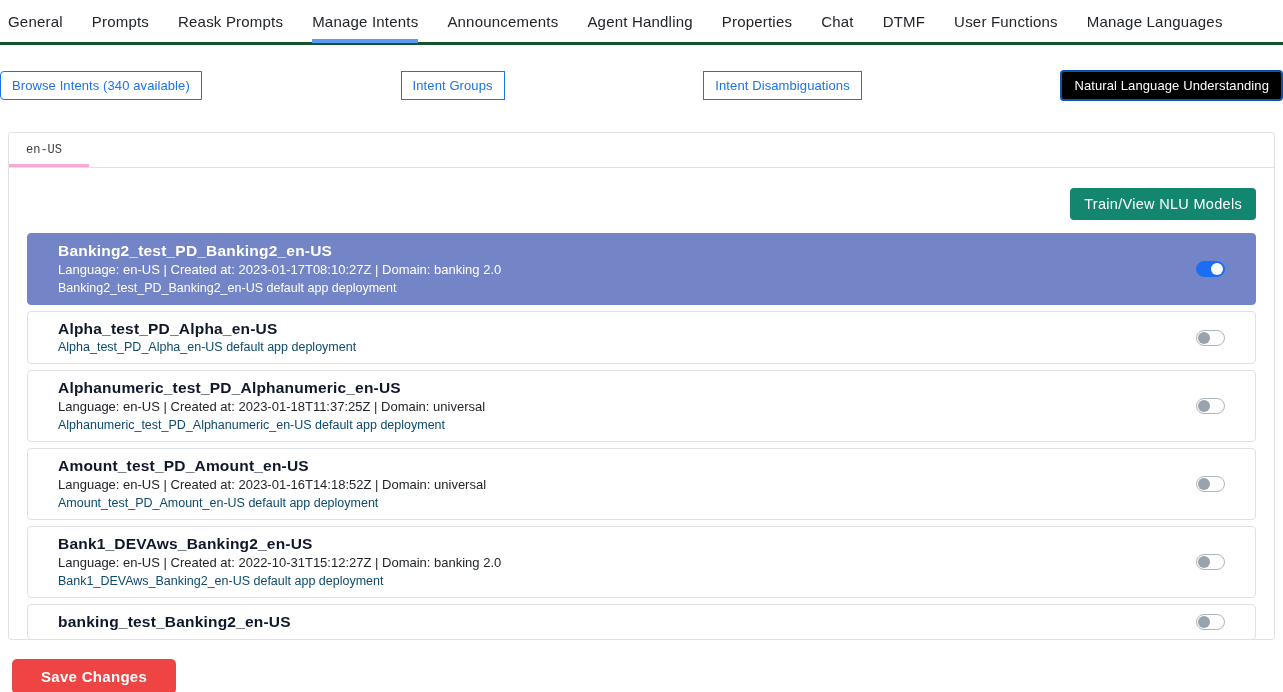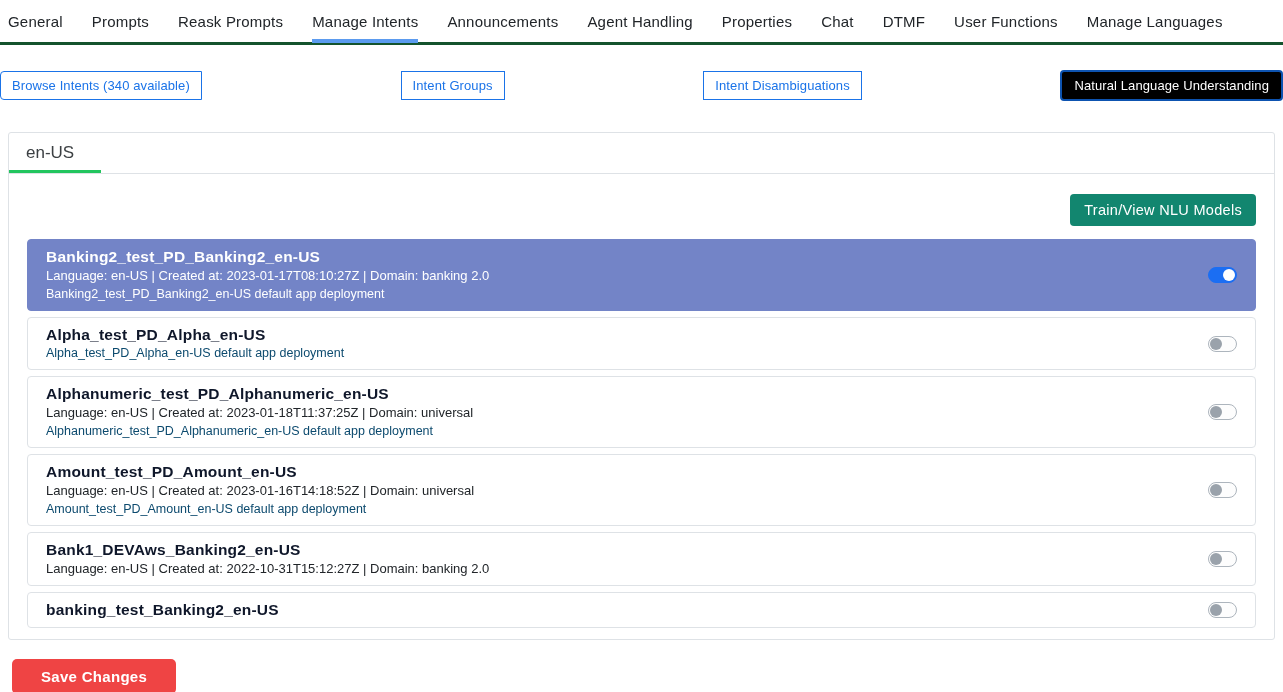--- a/index.html
+++ b/index.html
@@ -19,30 +19,30 @@
     padding:6px 11px; margin-left:-1px; cursor:pointer; white-space:nowrap;
     font-family:inherit; letter-spacing:.1px; }
   .subnav .sub-btn:first-child { border-radius:4px 0 0 4px; margin-left:0; }
   .subnav .sub-btn.active { background:#000000; color:#fff; border:2px solid #0d53b0;
     border-radius:4px; padding:6px 12px; margin-left:-1px; position:relative; z-index:2; }
 
   
   .panel { margin:31px 8px 0 8px; height:508px; border:1px solid #dee2e6; border-radius:3px;
     background:#fff; overflow:hidden; }
   .tabstrip { border-bottom:1px solid #dee2e6; }
-  .lang-tab { display:inline-block; font-size:17px; color:#3c4043; padding:10px 27px 7px 17px;
-    border-bottom:3px solid #22c55e; cursor:pointer; }
+  .lang-tab { display:inline-block; font-size:12px; color:#3c4043; padding:10px 27px 7px 17px;
+    border-bottom:3px solid #f9a8d4; cursor:pointer;font-family:Liberation Mono, monospace; }
   .panel-body { padding:20px 18px 0 18px; }
   .train-row { display:flex; justify-content:flex-end; margin-bottom:13px; }
   .train-btn { background:#12866f; color:#fff; border:none; border-radius:4px;
     font-size:14.5px; padding:8px 14px; cursor:pointer; font-family:inherit; letter-spacing:.3px; }
 
   
   .model-row { display:flex; align-items:center; justify-content:space-between;
-    border:1px solid #dee2e6; border-radius:4px; padding:7px 18px; margin-bottom:6px;
+    border:1px solid #dee2e6; border-radius:4px; padding:7px 30px; margin-bottom:6px;
     background:#fff; cursor:pointer; }
   .model-row.selected { background:#7384c7; border-color:#7384c7; }
   .model-name { font-size:15.5px; font-weight:700; line-height:19px; color:#0f172a; letter-spacing:.2px; }
   .model-meta { font-size:13px; line-height:18px; margin-top:1px; color:#212529; }
   .model-deploy { font-size:12.5px; line-height:18px; color:#0c4a6e; }
   .model-row.selected .model-name,
   .model-row.selected .model-meta,
   .model-row.selected .model-deploy { color:#ffffff; }
 
   
@@ -128,20 +128,21 @@
       <div class="model-deploy">Amount_test_PD_Amount_en-US default app deployment</div>
     </div>
     <div class="toggle">
       <div class="knob"></div>
     </div>
   </div>
         <div class="model-row">
     <div class="model-text">
       <div class="model-name">Bank1_DEVAws_Banking2_en-US</div>
       <div class="model-meta">Language: en-US | Created at: 2022-10-31T15:12:27Z | Domain: banking 2.0</div>
+      <div class="model-deploy">Bank1_DEVAws_Banking2_en-US default app deployment</div>
     </div>
     <div class="toggle">
       <div class="knob"></div>
     </div>
   </div>
         <div class="model-row">
     <div class="model-text">
       <div class="model-name">banking_test_Banking2_en-US</div>
       <div class="model-meta"></div>
       <div class="model-deploy"></div>

